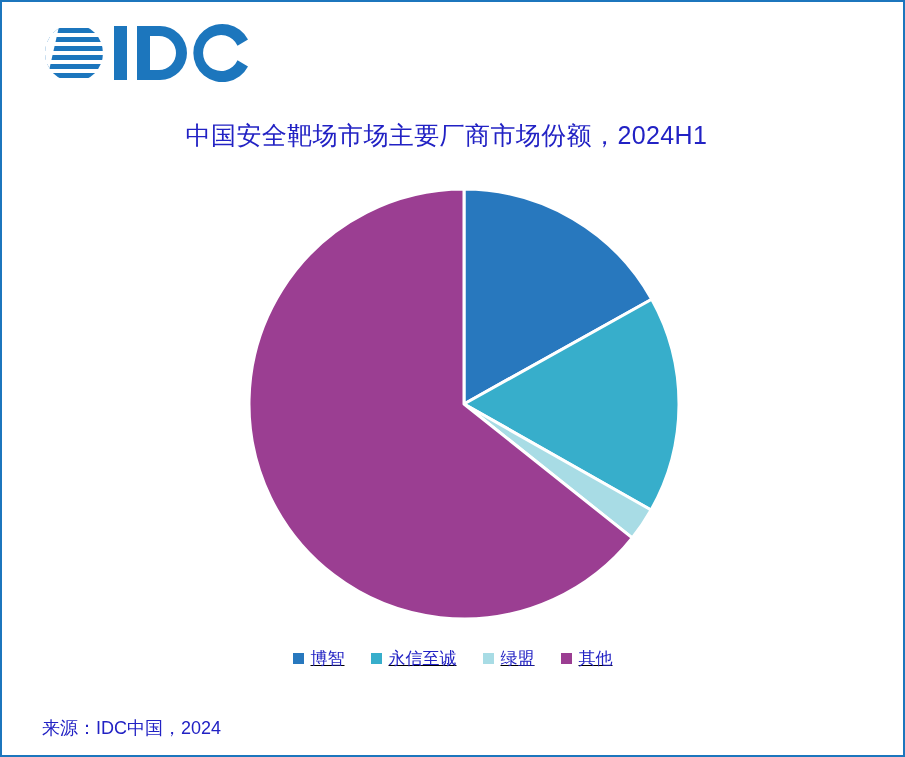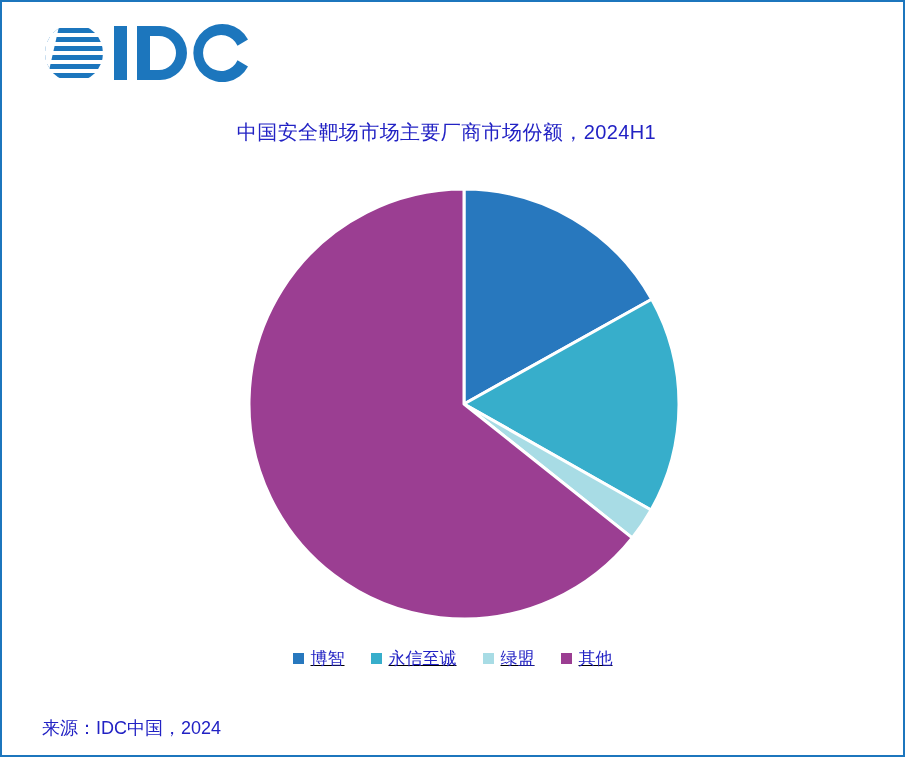--- a/index.html
+++ b/index.html
@@ -31,21 +31,21 @@
   #logo svg { display: block; }
 
   
   #chart-title {
     position: absolute;
     left: 0;
     right: 12px;
     top: 117px;
     text-align: center;
     color: #2222c4;
-    font-size: 20px;
+    font-size: 25px;
     font-weight: 500;
     letter-spacing: 0.4px;
     white-space: nowrap;
   }
 
   
   #pie-wrap {
     position: absolute;
     left: 0;
     top: 0;

